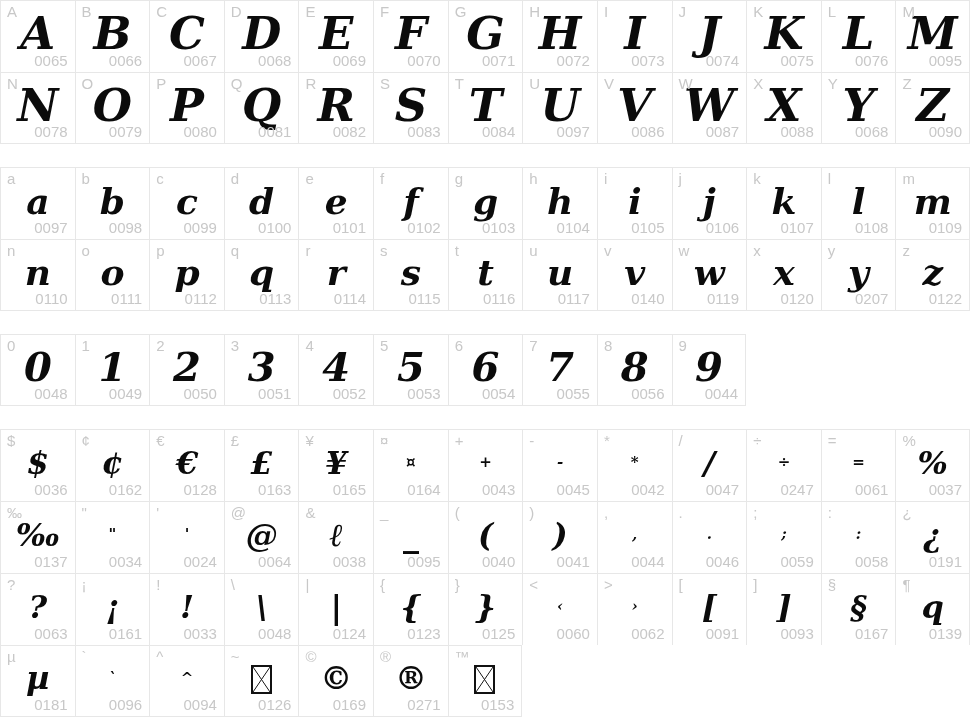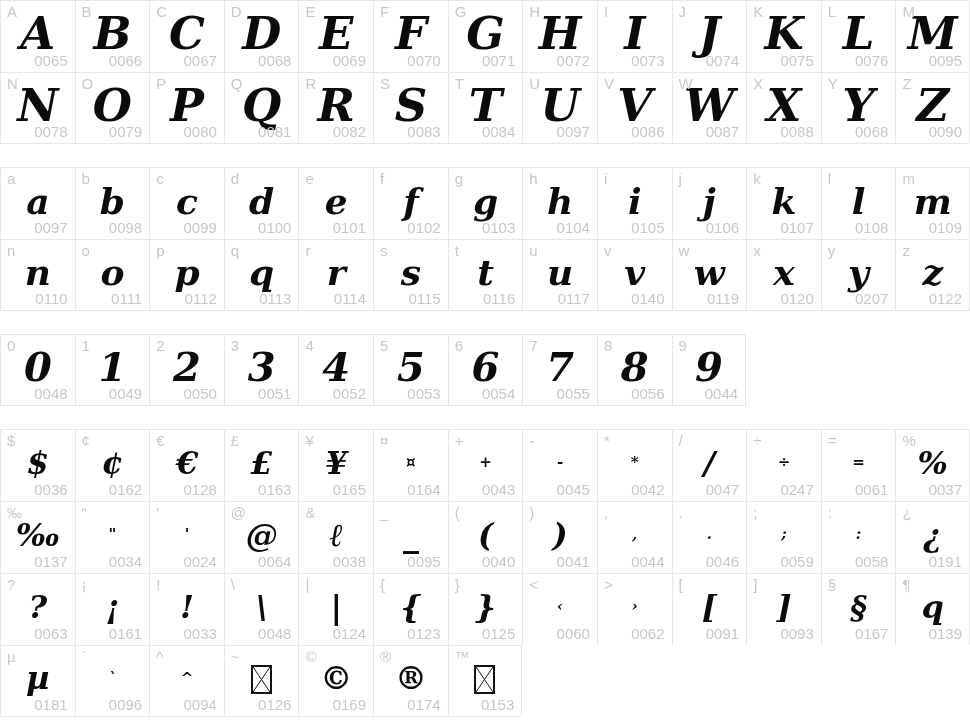--- a/index.html
+++ b/index.html
@@ -620,21 +620,21 @@
           <span class="code">0126</span>
         </div>
         <div class="cell">
           <span class="label">©</span>
           <span class="glyph">©</span>
           <span class="code">0169</span>
         </div>
         <div class="cell">
           <span class="label">®</span>
           <span class="glyph">®</span>
-          <span class="code">0174</span>
+          <span class="code">0271</span>
         </div>
         <div class="cell lastcol">
           <span class="label">™</span>
           <span class="tofu"></span>
           <span class="code">0153</span>
         </div>
       </div>
     </div>
   </div>
 

